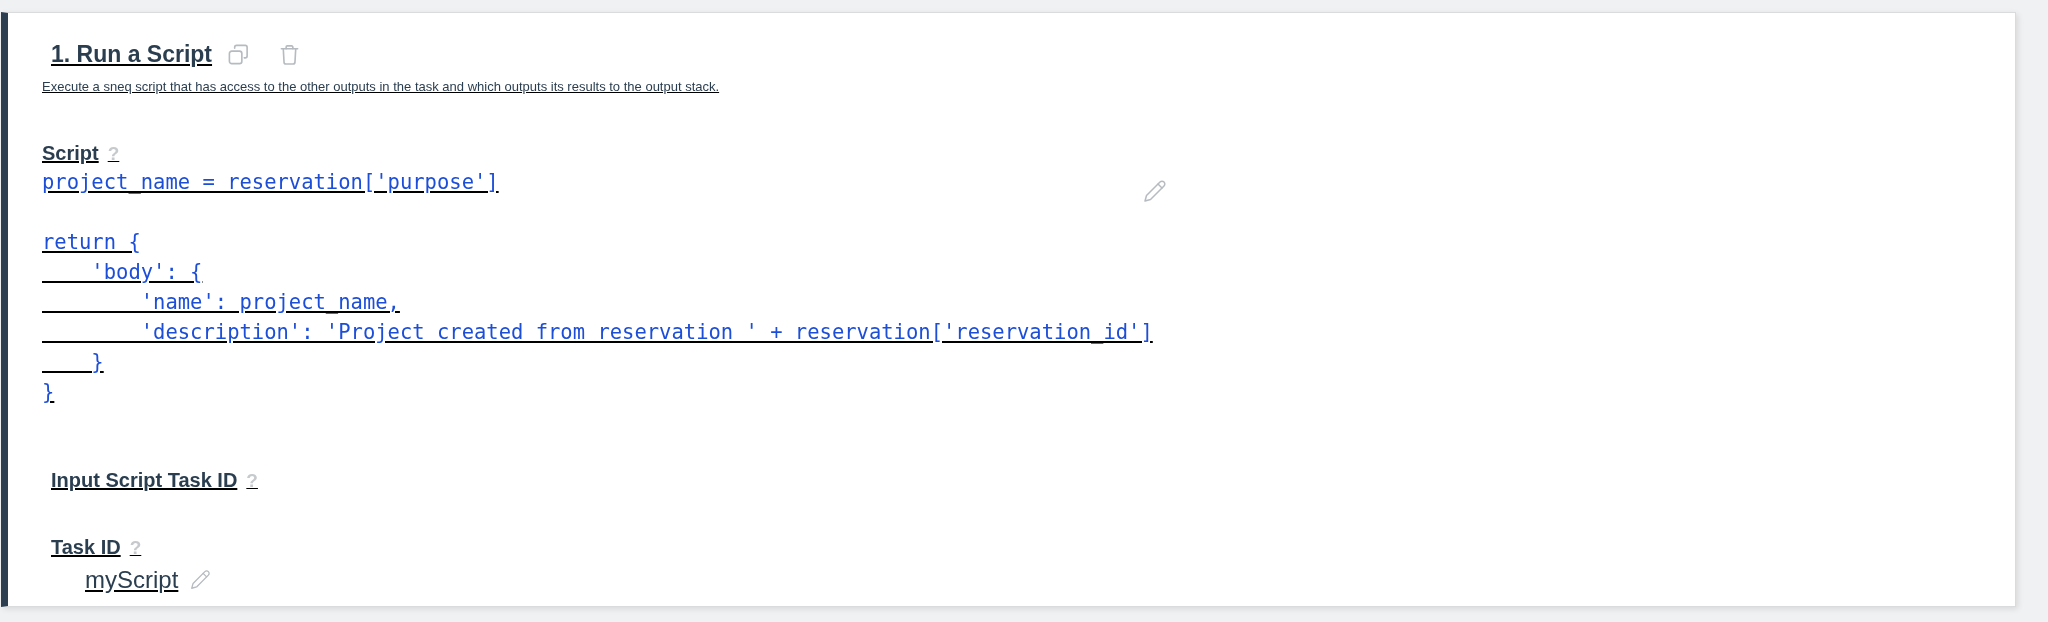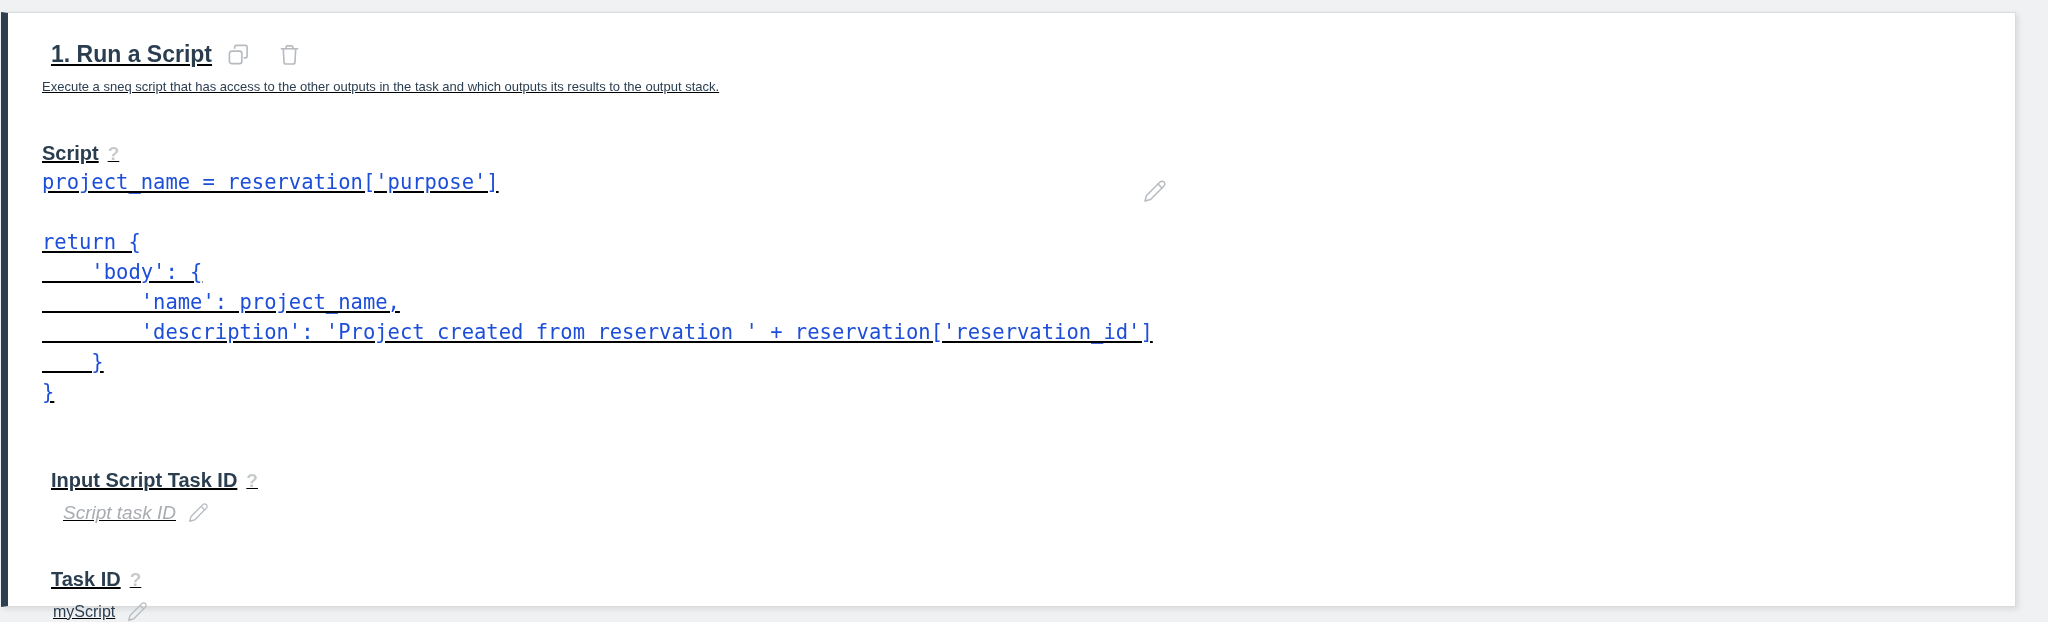--- a/index.html
+++ b/index.html
@@ -104,23 +104,24 @@
   .value-row .pencil svg { width: 21px; height: 21px; }
   .placeholder-row { margin-left: 21px; }
   .placeholder {
     font-size: 19px;
     font-style: italic;
     color: #a8acb1;
     cursor: text;
   }
   .value-row.indent { margin-left: 11px; }
   .value {
-    font-size: 16px;
+    font-size: 24px;
     color: #2b3e50;
     cursor: text;
+    margin-left: 32px;
   }
 </style>
 </head>
 <body>
 
 <section class="card">
   <div class="card-body">
 
     <div class="title-row">
       <h2>1. Run a Script</h2>
@@ -163,29 +164,20 @@
           <path d="M17 3a2.828 2.828 0 1 1 4 4L7.5 20.5 2 22l1.5-5.5Z"></path>
           <path d="m15 5 4 4"></path>
         </svg>
       </span>
     </div>
 
     <div class="label-row after-code indent">
       <span class="label">Input Script Task ID</span>
       <span class="help">?</span>
     </div>
-    <div class="value-row placeholder-row">
-      <span class="placeholder">Script task ID</span>
-      <span class="pencil">
-        <svg viewBox="0 0 24 24" fill="none" stroke="currentColor" stroke-width="1.5" stroke-linecap="round" stroke-linejoin="round">
-          <path d="M17 3a2.828 2.828 0 1 1 4 4L7.5 20.5 2 22l1.5-5.5Z"></path>
-          <path d="m15 5 4 4"></path>
-        </svg>
-      </span>
-    </div>
 
     <div class="label-row mid indent">
       <span class="label">Task ID</span>
       <span class="help">?</span>
     </div>
     <div class="value-row indent">
       <span class="value">myScript</span>
       <span class="pencil">
         <svg viewBox="0 0 24 24" fill="none" stroke="currentColor" stroke-width="1.5" stroke-linecap="round" stroke-linejoin="round">
           <path d="M17 3a2.828 2.828 0 1 1 4 4L7.5 20.5 2 22l1.5-5.5Z"></path>

